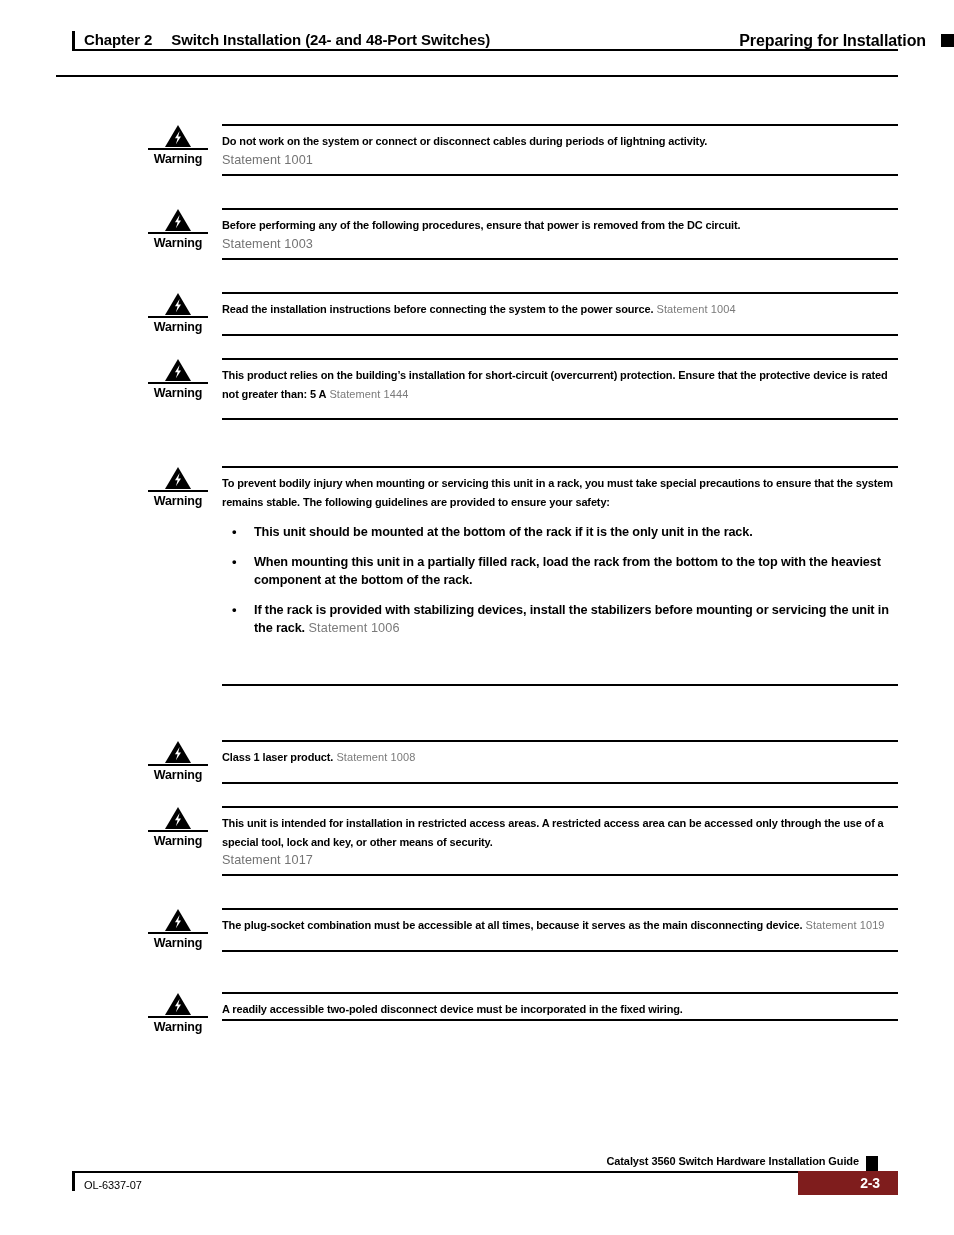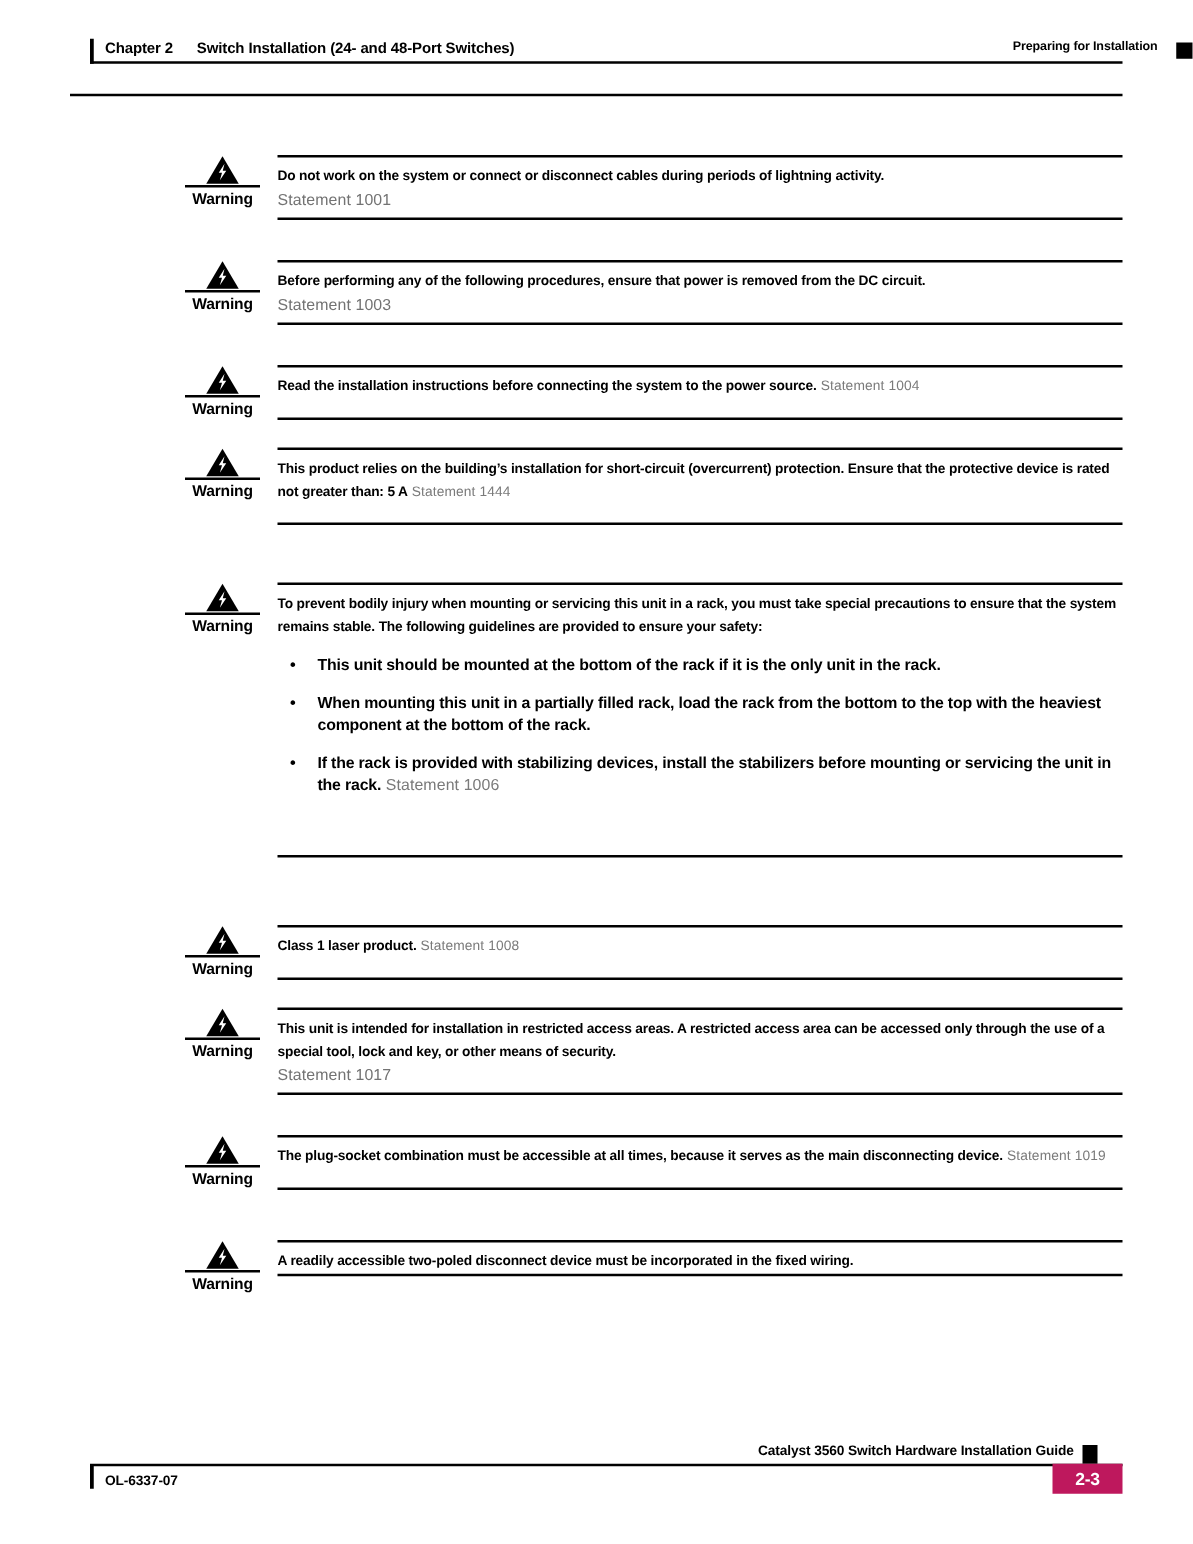--- a/index.html
+++ b/index.html
@@ -43,21 +43,21 @@
     left: 72px;
     top: 1px;
     width: 3px;
     height: 20px;
     background: #000;
   }
   .header-chapter {
     position: absolute;
     left: 84px;
     top: 1px;
-    font-size: 12px;
+    font-size: 15px;
     font-weight: bold;
     letter-spacing: -0.1px;
     white-space: nowrap;
   }
   .header-chapter .ch-title {
     margin-left: 19px;
   }
   .header-right {
     position: absolute;
     left: 56px;
@@ -65,21 +65,21 @@
     width: 842px;
     height: 23px;
     border-bottom: 2px solid #000;
     box-sizing: border-box;
     text-align: right;
   }
   .header-section {
     position: absolute;
     right: 28px;
     top: 2px;
-    font-size: 10px;
+    font-size: 16px;
     font-weight: bold;
     letter-spacing: -0.1px;
     white-space: nowrap;
   }
   .header-square {
     position: absolute;
     right: 0px;
     top: 4px;
     width: 13px;
     height: 13px;
@@ -214,38 +214,39 @@
     bottom: 44px;
     width: 3px;
     height: 19px;
     background: #000;
   }
   .footer-docnum {
     position: absolute;
     left: 84px;
     bottom: 44px;
     font-size: 11px;
-    font-weight: bold;
+    font-weight: normal;
     letter-spacing: -0.1px;
     white-space: nowrap;
     margin-top: 28px;
   }
   .footer-pagebox {
     position: absolute;
     right: 56px;
     bottom: 40px;
     width: 56px;
     height: 24px;
-    background: #be185d;
+    background: #7f1d1d;
     color: #fff;
     font-size: 14px;
     font-weight: bold;
     text-align: center;
     line-height: 24px;
     letter-spacing: -0.2px;
+    padding-left: 44px;
   }
 </style>
 </head>
 <body>
 
 <div class="page">
 
   <div class="header">
     <div class="header-left"></div>
     <div class="header-left-bar"></div>

